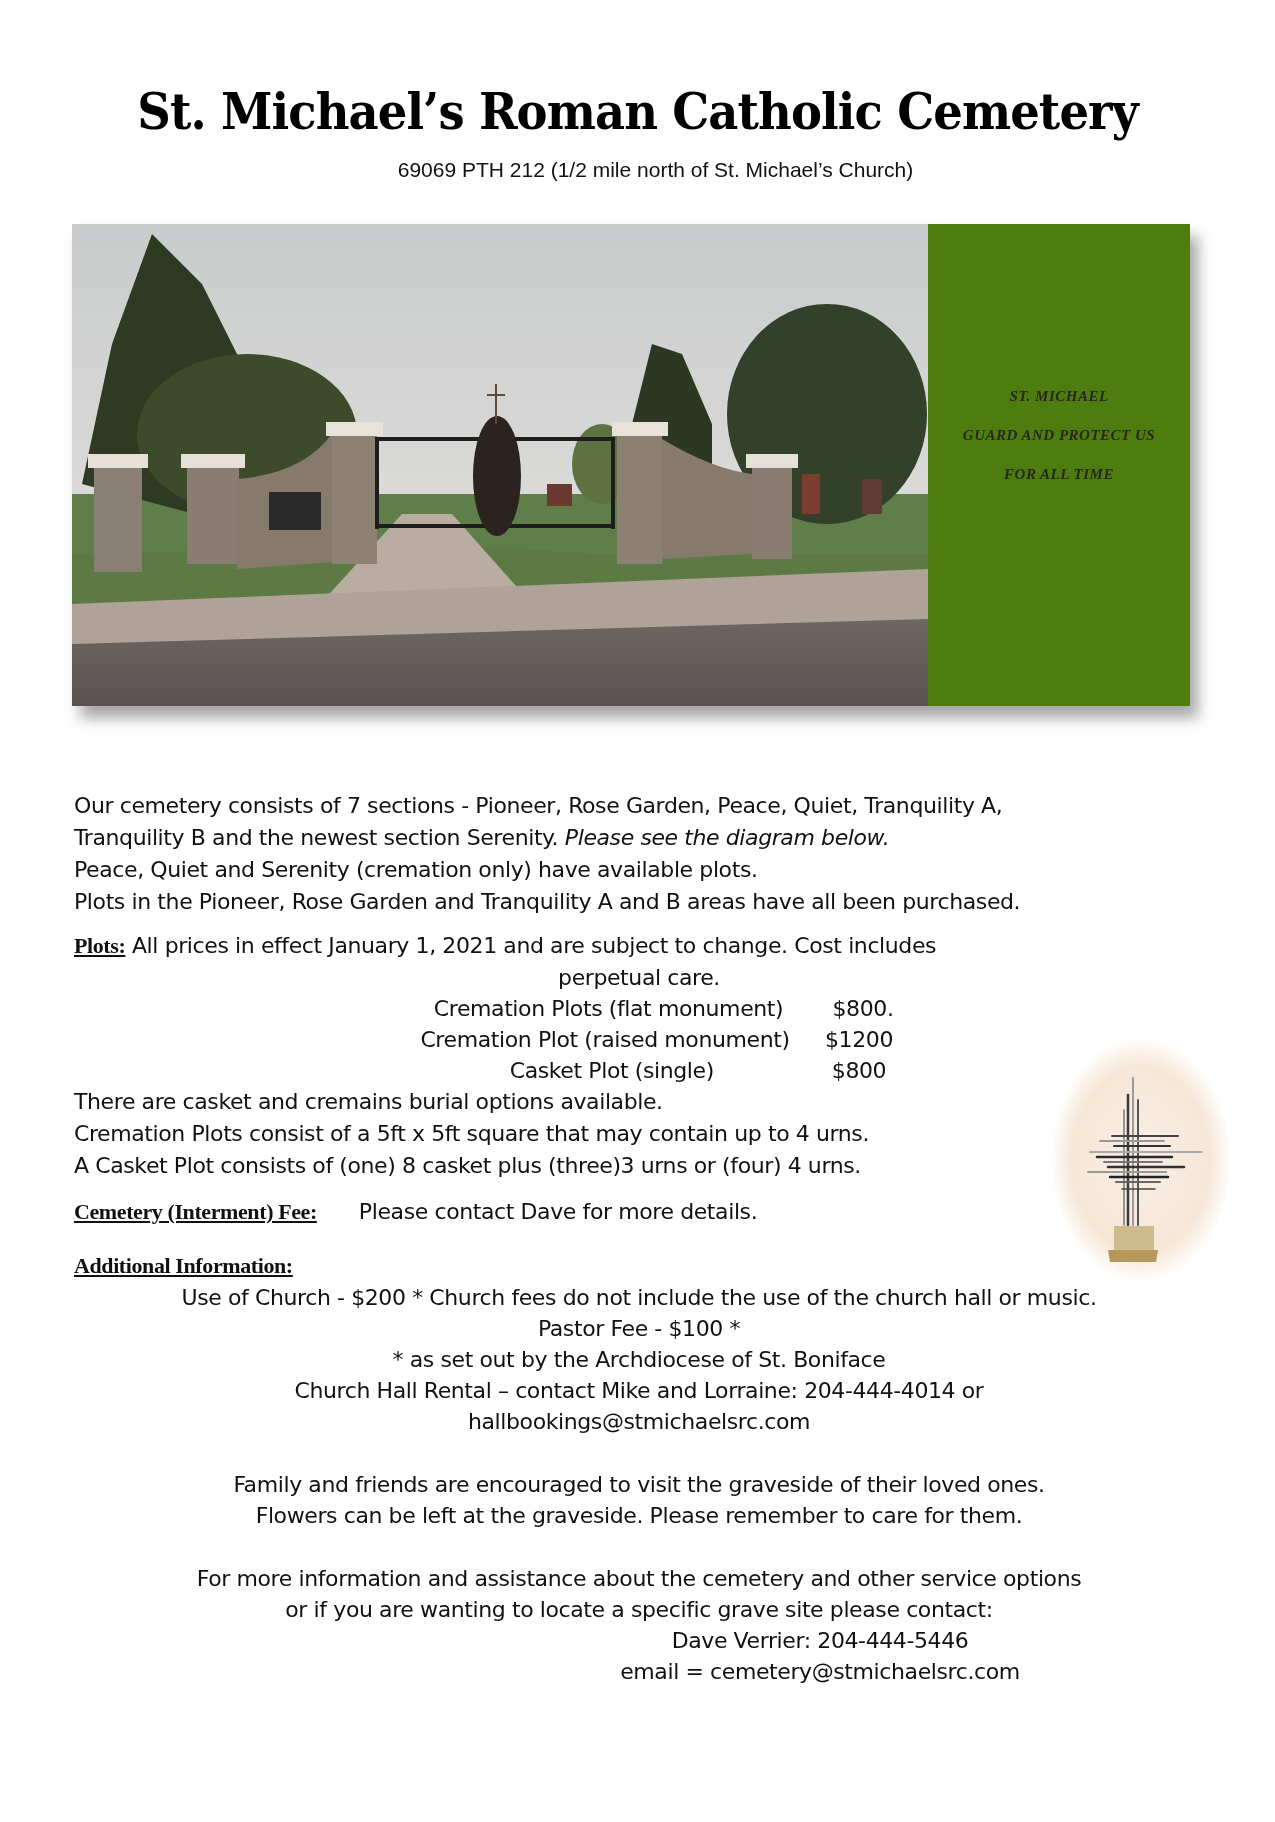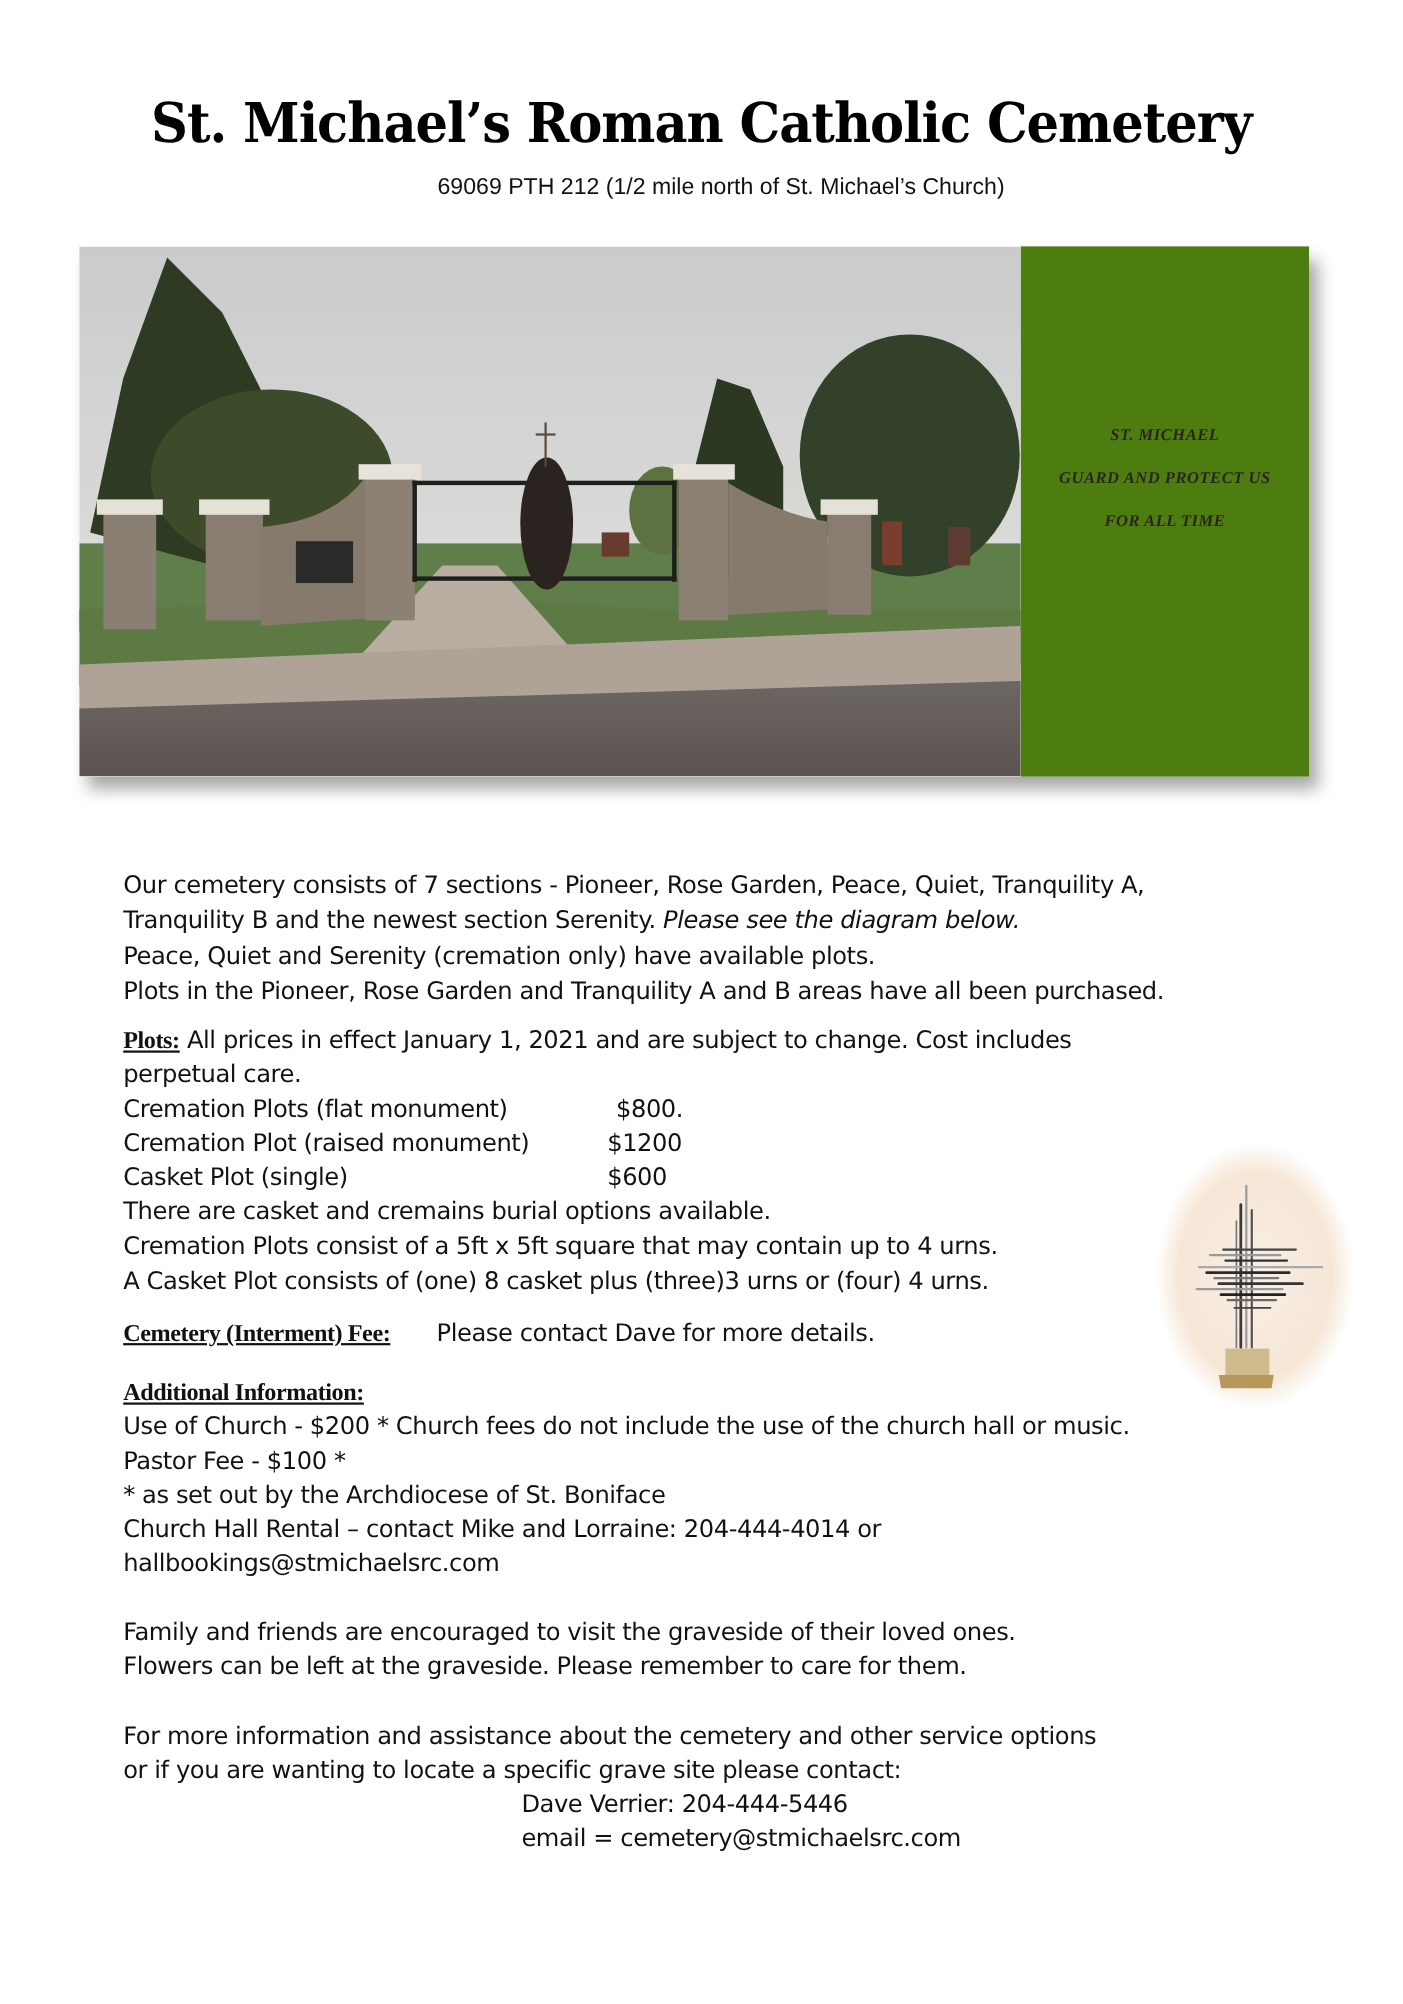--- a/index.html
+++ b/index.html
@@ -12,23 +12,23 @@
               font-family: "Liberation Sans", sans-serif; font-size: 21px; color: #111; padding-left: 18px; }
   .banner { position: absolute; left: 72px; top: 224px; width: 1118px; height: 482px;
             box-shadow: 8px 12px 14px rgba(0,0,0,0.35); background: #faf6f1; }
   .photo { position: absolute; left: 0; top: 0; width: 856px; height: 482px; overflow: hidden; }
   .card { position: absolute; left: 856px; top: 0; width: 262px; height: 482px; background: #4d7c0f; }
   .card-line { position: absolute; left: 0; width: 262px; text-align: center;
                font-family: "Liberation Serif", serif; font-style: italic; font-weight: bold;
                font-size: 15px; color: #2a2520; letter-spacing: 0.5px; }
   .content { position: absolute; left: 74px; top: 790px; width: 1130px;
              font-family: "DejaVu Sans", sans-serif; font-size: 22px; line-height: 32px;
-             letter-spacing: -0.4px; color: #111; margin-left: 38px; }
+             letter-spacing: -0.4px; color: #111; }
   .line { white-space: nowrap; height: 32px; }
-  .tight { height: 31px; line-height: 31px; }
+  .tight { height: 31px; line-height: 31px; text-align: center; }
   .head { font-weight: bold; text-decoration: underline; font-family: Liberation Serif, serif; }
   .price { display: inline-block; }
   .gap { height: 32px; }
   .italic { font-style: italic; }
   .cross-wrap { position: absolute; left: 1052px; top: 1040px; width: 178px; height: 240px;
                 border-radius: 50%;
                 background: radial-gradient(ellipse at center, #f8efe6 0%, #f6e6d6 55%, rgba(255,255,255,0) 72%); }
   .center-contact { padding-left: 362px; }
 </style>
 </head>
@@ -145,21 +145,21 @@
       <span class="head">Plots:</span><span> All prices in effect January 1, 2021 and are subject to change. Cost includes</span>
     </div>
     <div class="line tight">perpetual care.</div>
     <div class="line tight">
       <span class="price" style="width:448px">Cremation  Plots  (flat  monument)</span><span>$800.</span>
     </div>
     <div class="line tight">
       <span class="price" style="width:440px">Cremation Plot (raised monument)</span><span>$1200</span>
     </div>
     <div class="line tight">
-      <span class="price" style="width:440px">Casket Plot (single)</span><span>$600</span>
+      <span class="price" style="width:440px">Casket Plot (single)</span><span>$800</span>
     </div>
     <div class="line">There are casket and cremains burial options available.</div>
     <div class="line">Cremation Plots consist of a 5ft x 5ft square that may contain up to 4 urns.</div>
     <div class="line">A Casket Plot consists of (one) 8 casket plus (three)3 urns or (four) 4 urns.</div>
   </div>
 
   <div style="height:14px"></div>
 
   <div class="line">
     <span class="head">Cemetery (Interment) Fee:</span><span style="display:inline-block;width:42px"></span><span>Please contact Dave for more details.</span>

